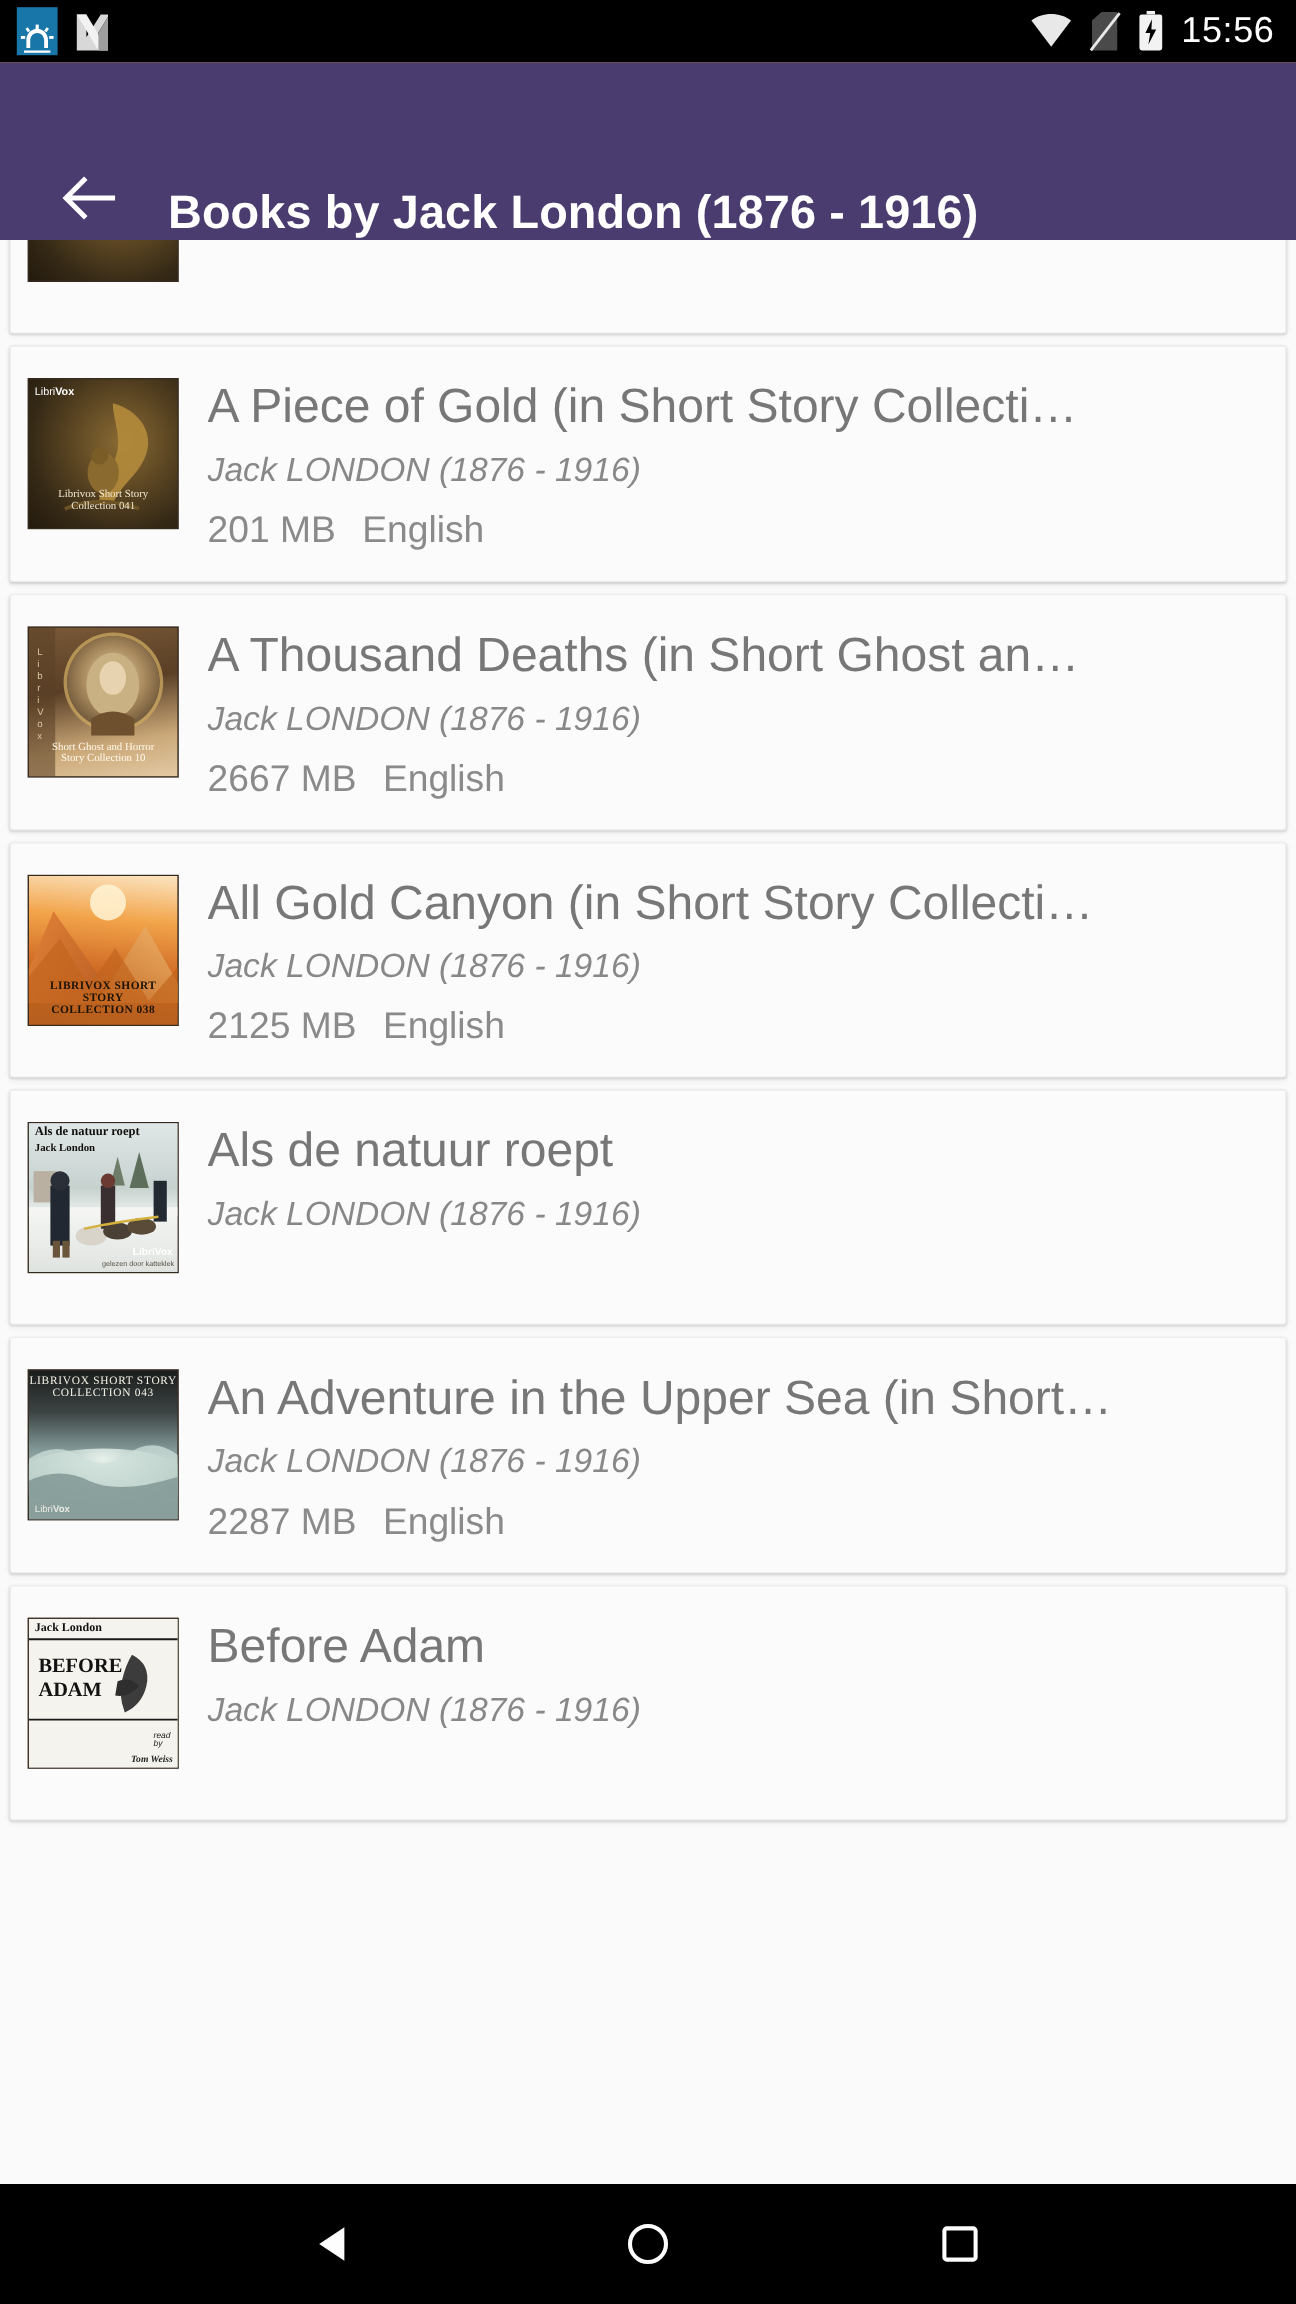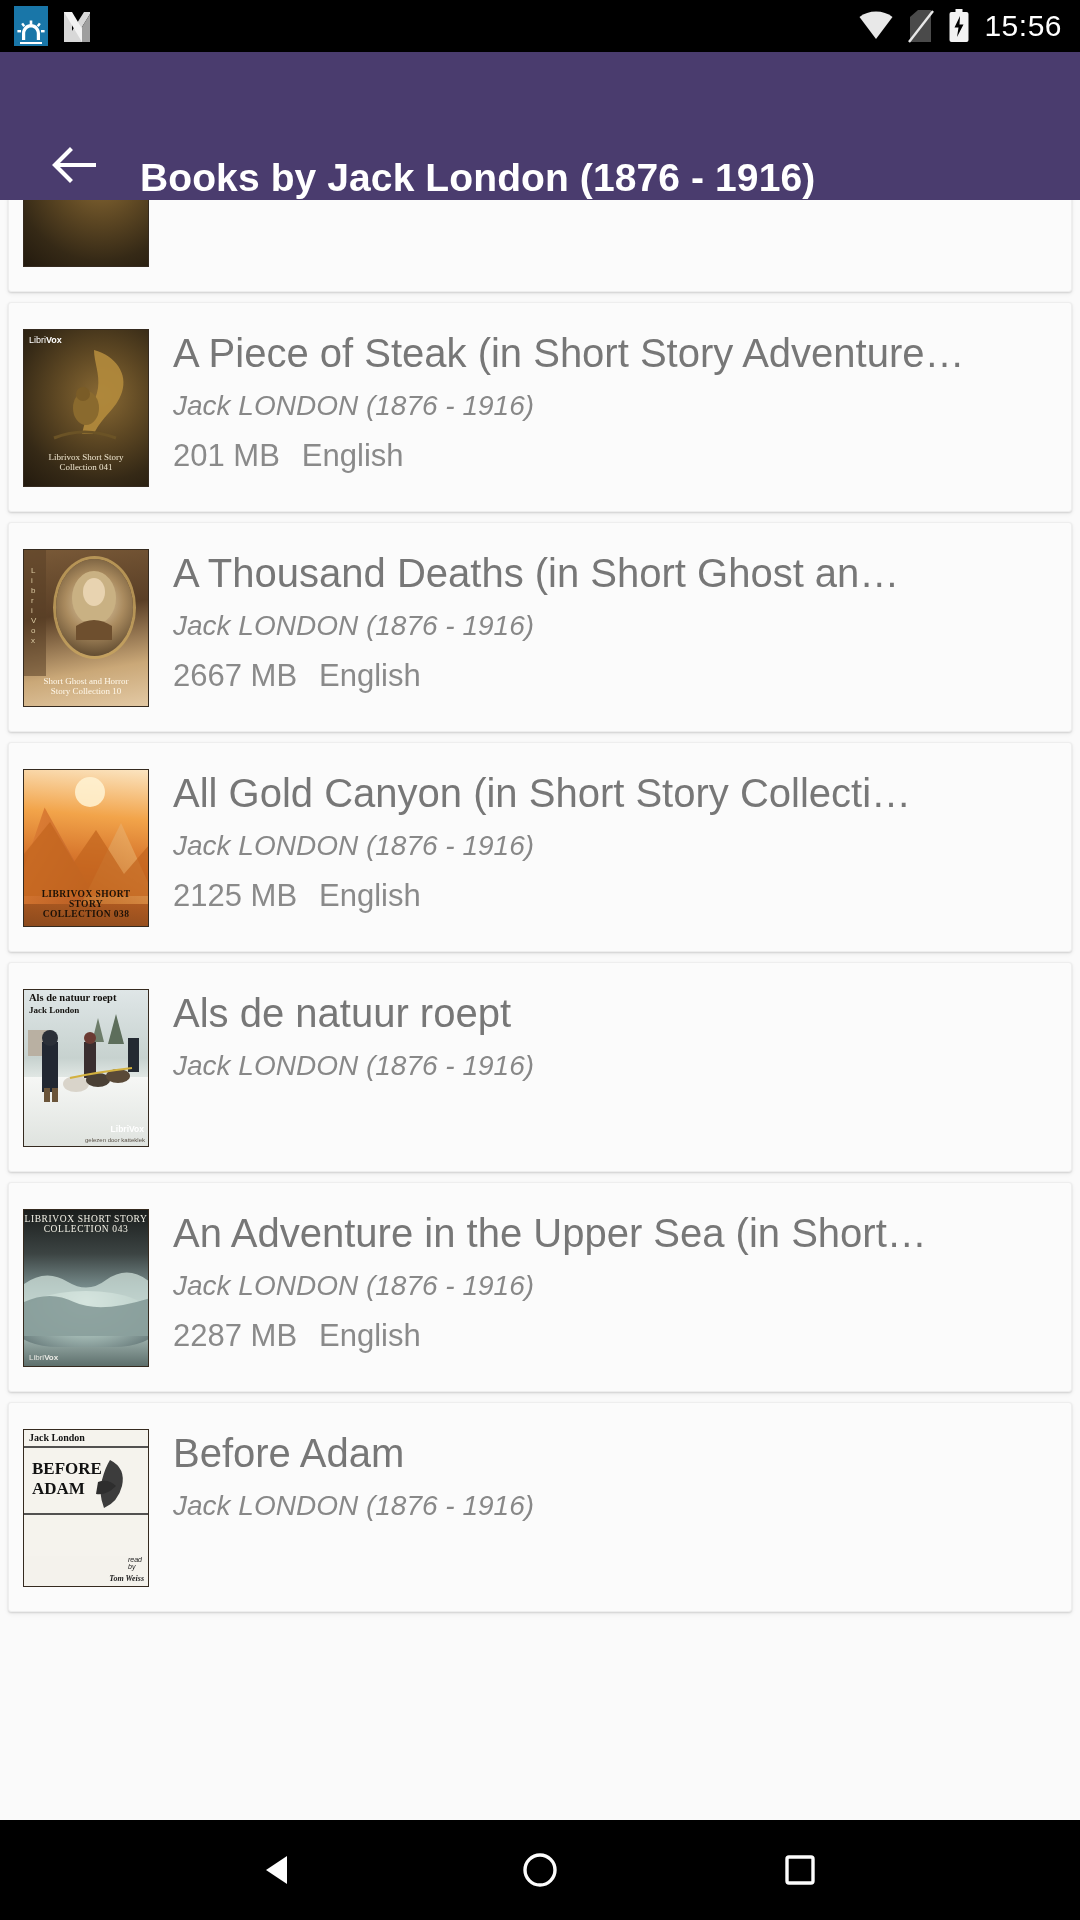--- a/index.html
+++ b/index.html
@@ -47,21 +47,21 @@
     border-radius: 3px;
     box-shadow: 0 1px 2px rgba(0,0,0,0.13), 0 2px 5px rgba(0,0,0,0.06);
     margin-bottom: 10px;
     display:flex; align-items:flex-start;
     padding: 26px 14px 24px 14px;
     min-height: 196px;
   }
   .card.clipped-top { margin-top: -118px; }
   .card.clipped-bottom { }
   .thumb {
-    width: 126px; height: 158px; flex: none; margin-right: 24px;
+    width: 126px; height: 126px; flex: none; margin-right: 24px;
     position: relative; overflow: hidden; background:#3a2e22;
     border: 1px solid rgba(0,0,0,0.08);
   }
   .meta { flex: 1 1 auto; min-width: 0; padding-top: 2px; }
   .title {
     font-size: 40px; color:#777777; font-weight:400;
     white-space: nowrap; overflow: hidden; text-overflow: ellipsis;
     line-height: 1.12; margin-bottom: 14px;
   }
   .author {
@@ -201,21 +201,21 @@
             <path d="M70 20 C92 26 104 44 98 62 C92 80 78 86 70 104 L58 104 C62 84 72 72 74 58 C76 44 70 32 70 20 Z" fill="#b28a3c" opacity="0.92"></path>
             <ellipse cx="62" cy="78" rx="13" ry="17" fill="#8a6a2e"></ellipse>
             <circle cx="59" cy="64" r="7" fill="#7a5c27"></circle>
             <path d="M30 108 q30 -12 62 0" stroke="#6b5326" stroke-width="3" fill="none"></path>
           </svg>
           <span class="lbl-tl">Libri<b>Vox</b></span>
           <span class="art-label" style="bottom:14px; font-size:9px; color:#efe6cf;">Librivox Short Story<br>Collection 041</span>
         </div>
       </div>
       <div class="meta">
-        <div class="title">A Piece of Steak (in Short Story Adventure…</div>
+        <div class="title">A Piece of Gold (in Short Story Collecti…</div>
         <div class="author">Jack LONDON (1876 - 1916)</div>
         <div class="sizeline">
           <span>201 MB</span>
           <span>English</span>
         </div>
       </div>
     </div>
 
     <div class="card">
       <div class="thumb">

